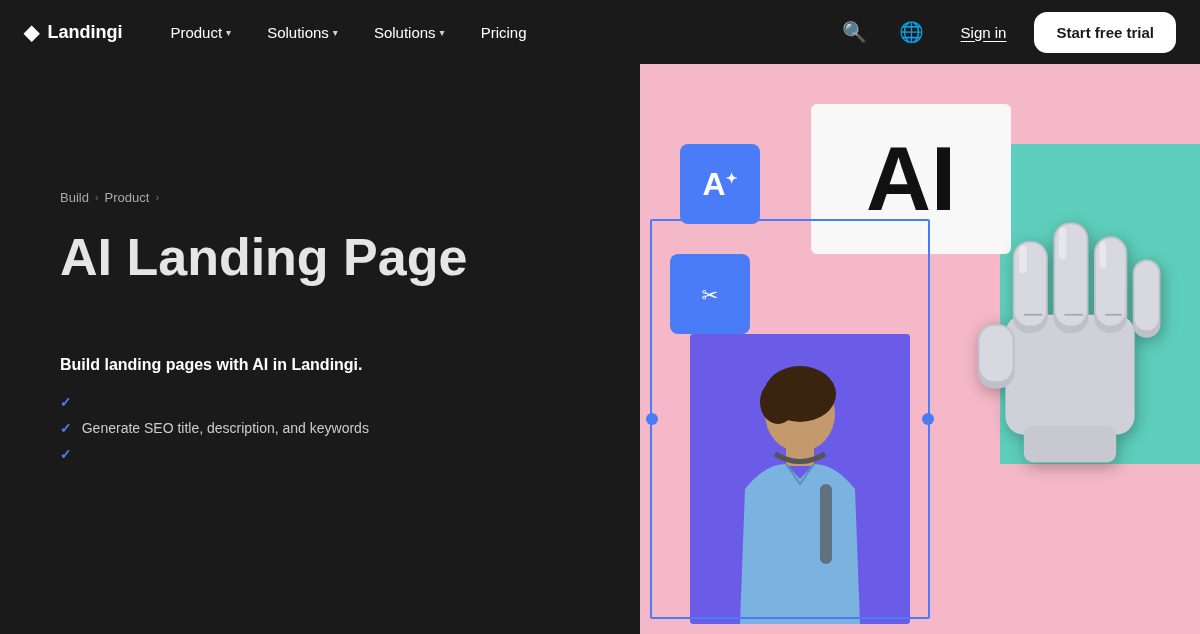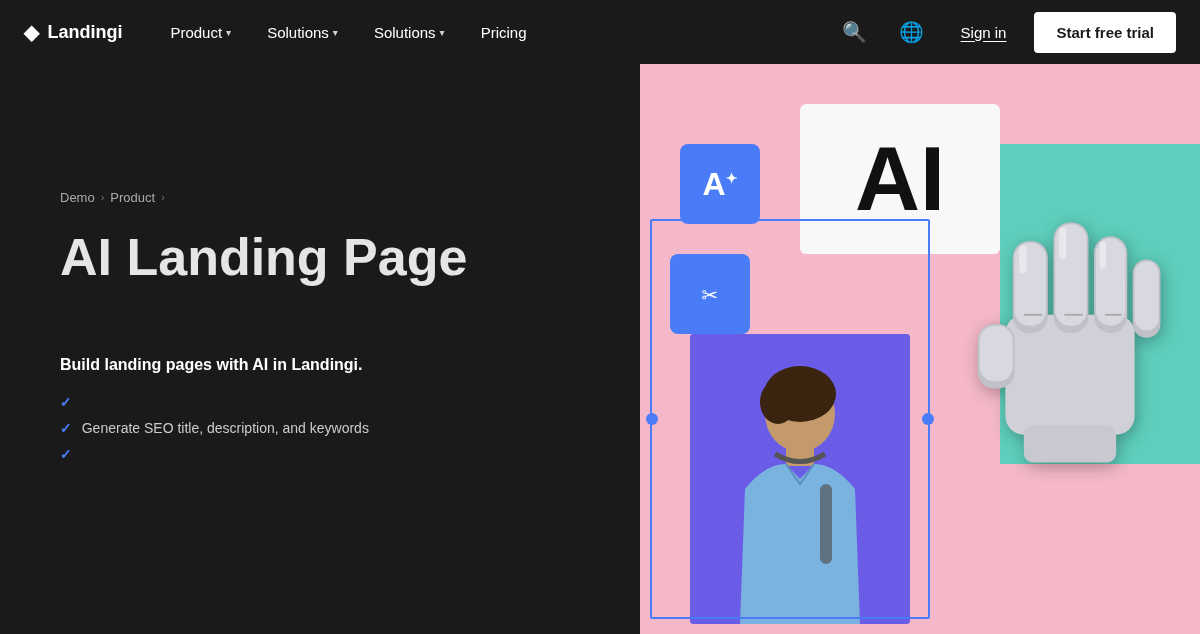--- a/index.html
+++ b/index.html
@@ -78,21 +78,21 @@
       font-size: 15px;
       cursor: pointer;
       padding: 8px 12px;
       text-decoration: underline;
       text-underline-offset: 3px;
     }
     .start-trial {
       background: #fff;
       color: #1a1a1a;
       border: 2px solid #fff;
-      border-radius: 4px;
+      border-radius: 13px;
       font-size: 15px;
       font-weight: 600;
       padding: 10px 20px;
       cursor: pointer;
       white-space: nowrap;
     }
 
     
     .main-wrapper {
       display: flex;
@@ -209,21 +209,21 @@
       right: 0;
       width: 200px;
       height: 320px;
       background: #5ecfbc;
     }
 
     
     .white-card {
       position: absolute;
       top: 40px;
-      left: 160px;
+      left: 171px;
       width: 200px;
       height: 150px;
       background: #f8f8f8;
       border-radius: 6px;
       display: flex;
       align-items: center;
       justify-content: center;
     }
     .ai-text-big {
       font-size: 90px;
@@ -356,21 +356,21 @@
     </button>
     <button class="sign-in">Sign in</button>
     <button class="start-trial">Start free trial</button>
   </div>
 </nav>
 
 <div class="main-wrapper">
 
   <div class="left-content">
     <div class="breadcrumb">
-      <a href="#">Demo</a>
+      <a href="#">Build</a>
       <span class="breadcrumb-sep">›</span>
       <span class="breadcrumb-current">Product</span>
       <span class="breadcrumb-sep">›</span>
     </div>
 
     <h1>AI Landing Page</h1>
 
     <p class="subtitle">Build landing pages with AI in Landingi.</p>
 
     <ul class="features">

